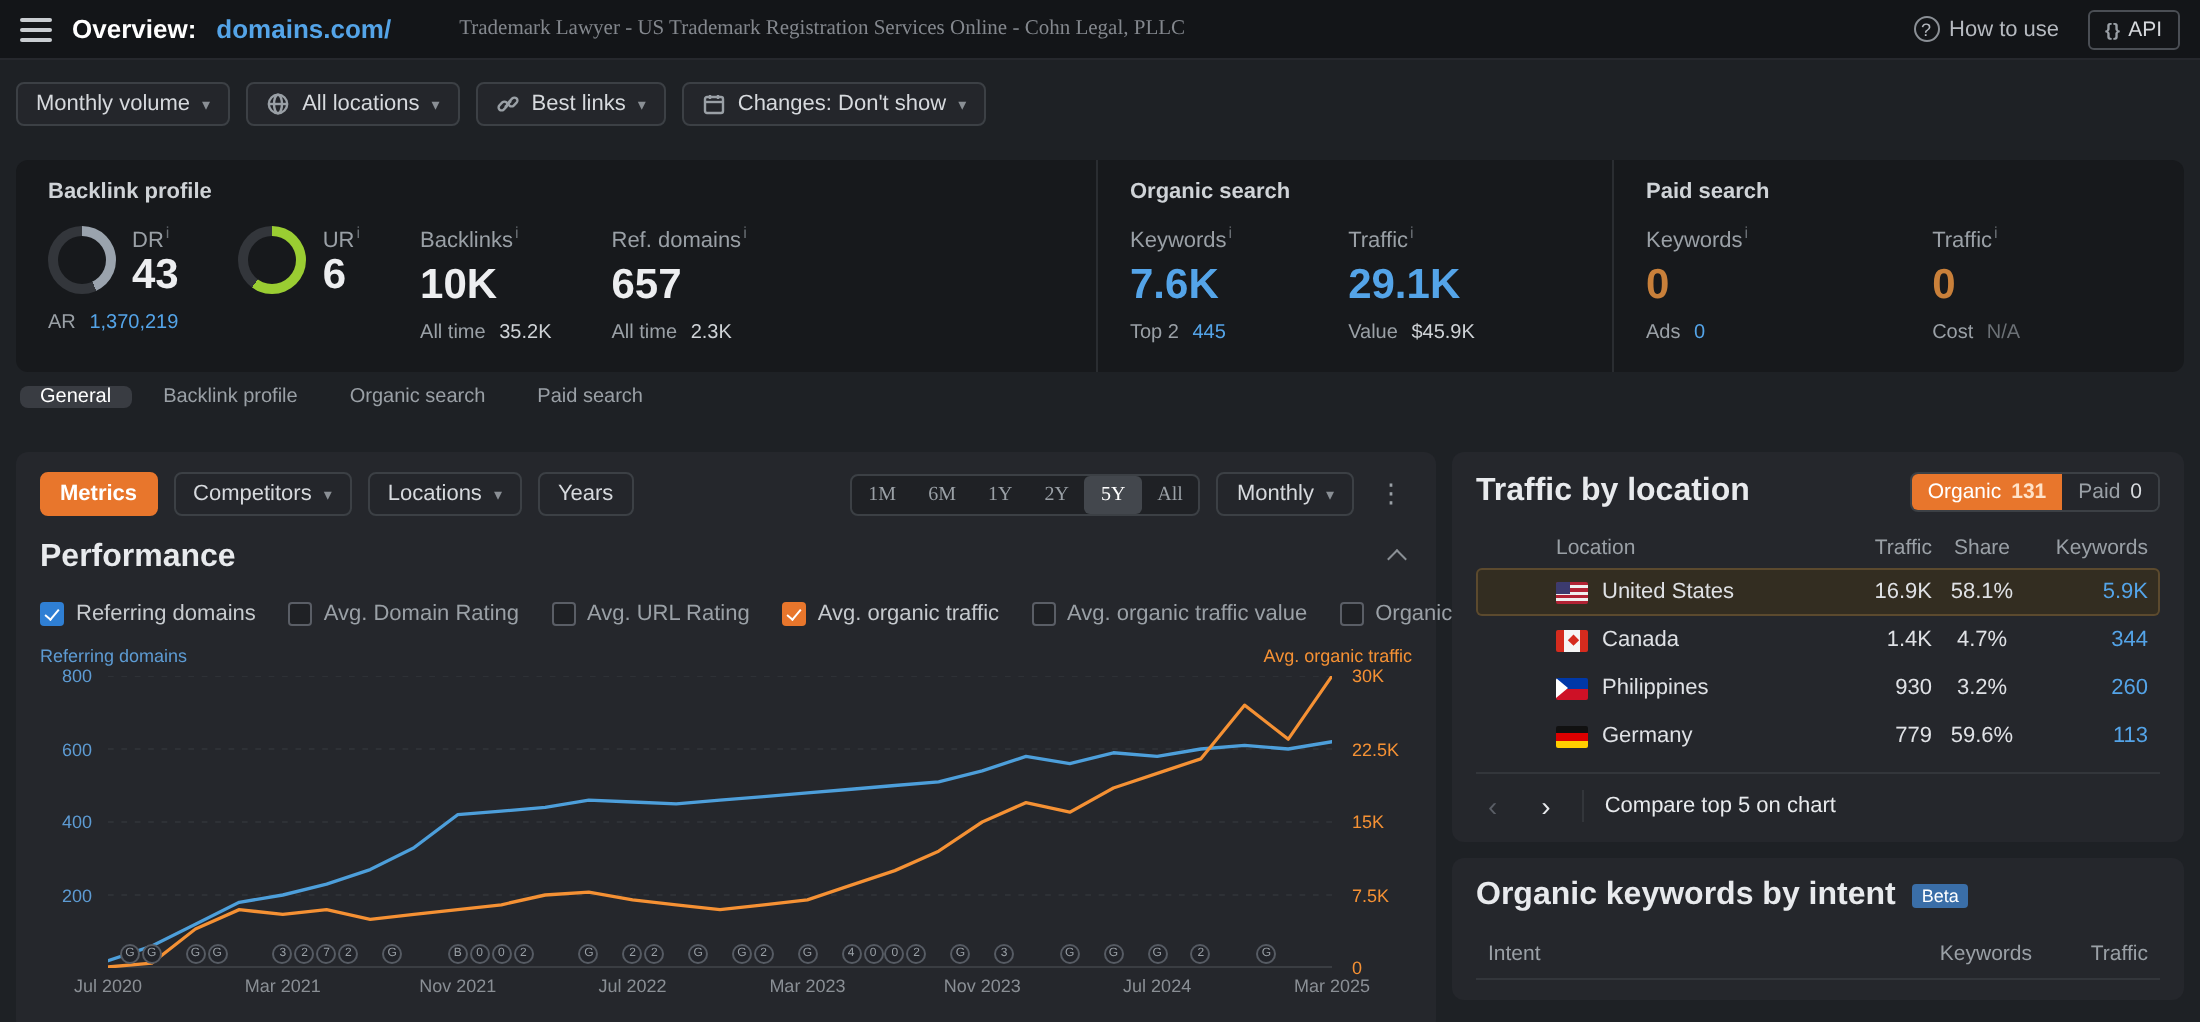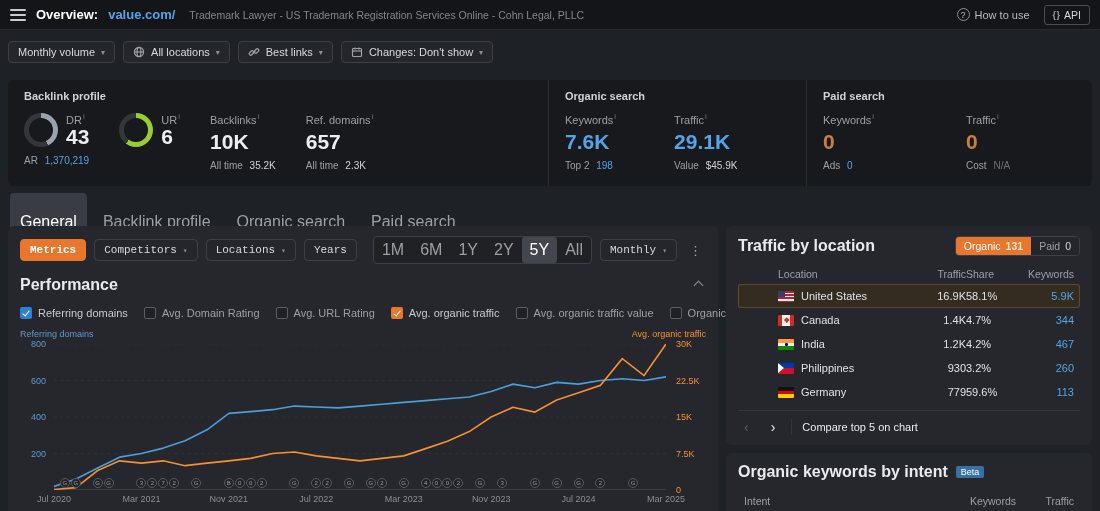--- a/index.html
+++ b/index.html
@@ -10,21 +10,21 @@
   }
   a { text-decoration:none; }
 
   
   .topbar { position:absolute; top:0; left:0; right:0; height:30px; background:#131518;
     display:flex; align-items:center; padding:0 10px; gap:10px; border-bottom:1px solid #26282d;}
   .hamburger { width:16px; display:flex; flex-direction:column; gap:3px; cursor:pointer;}
   .hamburger span { height:2px; background:#c9cdd1; border-radius:1px;}
   .ov-prefix { font-weight:700; font-size:13px; color:#fff;}
   .ov-domain { font-weight:700; font-size:13px; color:#54a4e8; cursor:pointer;}
-  .ov-sub { color:#83878d; font-size:10.5px; margin-left:4px;}
+  .ov-sub { color:#83878d; font-size:10.5px; margin-left:24px;font-family:Liberation Serif, serif;}
   .topbar-right { margin-left:auto; display:flex; align-items:center; gap:14px;}
   .help { display:flex; align-items:center; gap:5px; color:#b6bac0; font-size:11px; cursor:pointer;}
   .qicon { width:13px; height:13px; border:1px solid #8a8f95; border-radius:50%; font-size:9px;
     display:flex; align-items:center; justify-content:center; color:#b6bac0;}
   .api-btn { background:none; border:1px solid #4a4e54; border-radius:3px; color:#d6d9dd;
     font-size:10.5px; padding:3px 8px; display:flex; gap:5px; align-items:center; cursor:pointer;
     font-family:inherit;}
   .api-code { color:#9aa0a6; font-weight:700; font-size:9px; letter-spacing:-1px;}
 
   
@@ -60,41 +60,41 @@
   .m-sub .v { color:#cfd3d7; margin-left:4px;}
   .m-sub .lnk { color:#54a4e8; margin-left:4px; cursor:pointer;}
   .m-value { font-size:21px; font-weight:700; color:#edeef0; line-height:1.05;}
   .m-value.blue { color:#54a4e8; cursor:pointer;}
   .m-value.orange { color:#c9803a;}
   .m-sub.dim .v { color:#6b7075;}
   .stat-col .g-label { margin-bottom:5px;}
 
   
   .tabs { position:absolute; top:193px; left:10px; display:flex; gap:6px; align-items:center;}
-  .tab { padding:20px 10px; border-radius:4px; color:#9aa0a6; font-size:16px; cursor:pointer;}
+  .tab { padding:0 10px; border-radius:4px; color:#9aa0a6; font-size:10px; cursor:pointer;}
   .tab.active { background:#393c42; color:#fff;}
 
   
   .card { background:#25272c; border-radius:6px; position:absolute;}
   .left-card { left:8px; top:226px; width:710px; height:290px; padding:10px 12px;}
   .right-col { position:absolute; left:726px; top:226px; right:8px; bottom:-40px;
     display:flex; flex-direction:column; gap:8px;}
   .right-card { position:relative; background:#25272c; border-radius:6px; padding:10px 12px;}
 
   
   .lc-controls { display:flex; align-items:center; gap:8px;}
   .btn { background:#24262b; border:1px solid #3c4045; border-radius:4px; padding:4px 9px;
     color:#d6d9dd; font-size:11px; display:flex; align-items:center; gap:6px; cursor:pointer;
-    font-family:Liberation Mono, monospace;}
+    font-family:Liberation Sans, sans-serif;}
   .btn.metrics-btn { background:#e8762c; border-color:#e8762c; color:#fff; font-weight:700;}
   .spacer { flex:1;}
   .range-group { display:flex; border:1px solid #3c4045; border-radius:4px; overflow:hidden;
     background:#1f2125;}
-  .rg-btn { padding:4px 8px; font-size:16px; color:#9aa0a6; background:none; border:none;
-    cursor:pointer; font-family:Liberation Sans, sans-serif;text-align:center;}
+  .rg-btn { padding:4px 8px; font-size:10px; color:#9aa0a6; background:none; border:none;
+    cursor:pointer; font-family:Liberation Serif, serif;text-align:center;}
   .rg-btn.active { background:#43474d; color:#fff; border-radius:3px;}
   .kebab { color:#9aa0a6; font-size:13px; padding:0 4px; cursor:pointer;}
 
   .perf-header { display:flex; align-items:center; justify-content:space-between;
     margin-top:12px; padding-bottom:6px;}
   .perf-title { font-size:16px; font-weight:700; color:#e8eaed;}
   .collapse-chevron { width:7px; height:7px; border-top:1.5px solid #8a8f95;
     border-right:1.5px solid #8a8f95; transform:rotate(-45deg); margin-right:4px; cursor:pointer;}
 
   
@@ -132,21 +132,21 @@
   .toggle { display:flex; border-radius:4px; overflow:hidden; border:1px solid #3c4045;}
   .tg { border:none; font-family:inherit; font-size:10.5px; padding:3px 8px; cursor:pointer;
     display:flex; gap:5px; background:#24262b; color:#9aa0a6; align-items:center;}
   .tg .cnt { color:#d6d9dd;}
   .tg.active { background:#e8762c; color:#fff;}
   .tg.active .cnt { color:#ffe2c8; font-weight:700;}
   .loc-head, .loc-row { display:flex; align-items:center; padding:4px 6px;}
   .loc-head { margin-top:8px; color:#9aa0a6; font-size:10.5px;}
   .c-loc { flex:1; display:flex; align-items:center; gap:7px;padding-left:34px;}
   .c-tr { width:55px; text-align:right;}
-  .c-sh { width:50px; text-align:left;}
+  .c-sh { width:50px; text-align:center;}
   .c-kw { width:58px; text-align:right;}
   .loc-row { font-size:11px; color:#dfe1e5; height:24px; border-radius:3px; cursor:pointer;}
   .loc-row .c-kw a { color:#54a4e8; cursor:pointer;}
   .loc-row.selected { background:#332d21; box-shadow:inset 0 0 0 1px #5c4a2e;}
   .flag { width:16px; height:11px; border-radius:1px; display:inline-block; position:relative; flex:none; overflow:hidden;}
   .flag-us { background:repeating-linear-gradient(180deg,#b22234 0 1.6px,#efefef 1.6px 3.2px);}
   .flag-us::before { content:''; position:absolute; left:0; top:0; width:7px; height:6px; background:#3c3b6e;}
   .flag-ca { background:linear-gradient(90deg,#d52b1e 0 25%,#f5f5f5 25% 75%,#d52b1e 75%);}
   .flag-ca::before { content:''; position:absolute; left:6.5px; top:3.5px; width:3.5px; height:3.5px;
     background:#d52b1e; transform:rotate(45deg);}
@@ -176,21 +176,21 @@
 </head>
 <body>
 
 <header class="topbar">
   <div class="hamburger">
       <span></span>
       <span></span>
       <span></span>
     </div>
   <span class="ov-prefix">Overview:</span>
-  <a class="ov-domain">value.com/</a>
+  <a class="ov-domain">domains.com/</a>
   <span class="ov-sub">Trademark Lawyer - US Trademark Registration Services Online - Cohn Legal, PLLC</span>
   <div class="topbar-right">
     <span class="help">
       <span class="qicon">?</span>
       <span>How to use</span>
     </span>
     <button class="api-btn">
       <span class="api-code">{ }</span>
       <span>API</span>
     </button>
@@ -284,21 +284,21 @@
   </div>
 
   <div class="m-section organic">
     <div class="m-title">Organic search</div>
     <div class="m-content">
       <div class="stat-col">
         <div class="g-label"><span>Keywords</span><sup class="info">i</sup></div>
         <div class="m-value blue">7.6K</div>
         <div class="m-sub">
           <span>Top 2</span>
-          <a class="lnk">198</a>
+          <a class="lnk">445</a>
         </div>
       </div>
       <div class="stat-col">
         <div class="g-label"><span>Traffic</span><sup class="info">i</sup></div>
         <div class="m-value blue">29.1K</div>
         <div class="m-sub">
           <span>Value</span>
           <span class="v">$45.9K</span>
         </div>
       </div>
@@ -497,29 +497,20 @@
       <span class="c-loc">
           <span class="flag flag-ca"></span>
           <span>Canada</span>
         </span>
       <span class="c-tr">1.4K</span>
       <span class="c-sh">4.7%</span>
       <span class="c-kw"><a>344</a></span>
     </div>
     <div class="loc-row">
       <span class="c-loc">
-          <span class="flag flag-in"></span>
-          <span>India</span>
-        </span>
-      <span class="c-tr">1.2K</span>
-      <span class="c-sh">4.2%</span>
-      <span class="c-kw"><a>467</a></span>
-    </div>
-    <div class="loc-row">
-      <span class="c-loc">
           <span class="flag flag-ph"></span>
           <span>Philippines</span>
         </span>
       <span class="c-tr">930</span>
       <span class="c-sh">3.2%</span>
       <span class="c-kw"><a>260</a></span>
     </div>
     <div class="loc-row">
       <span class="c-loc">
           <span class="flag flag-de"></span>

